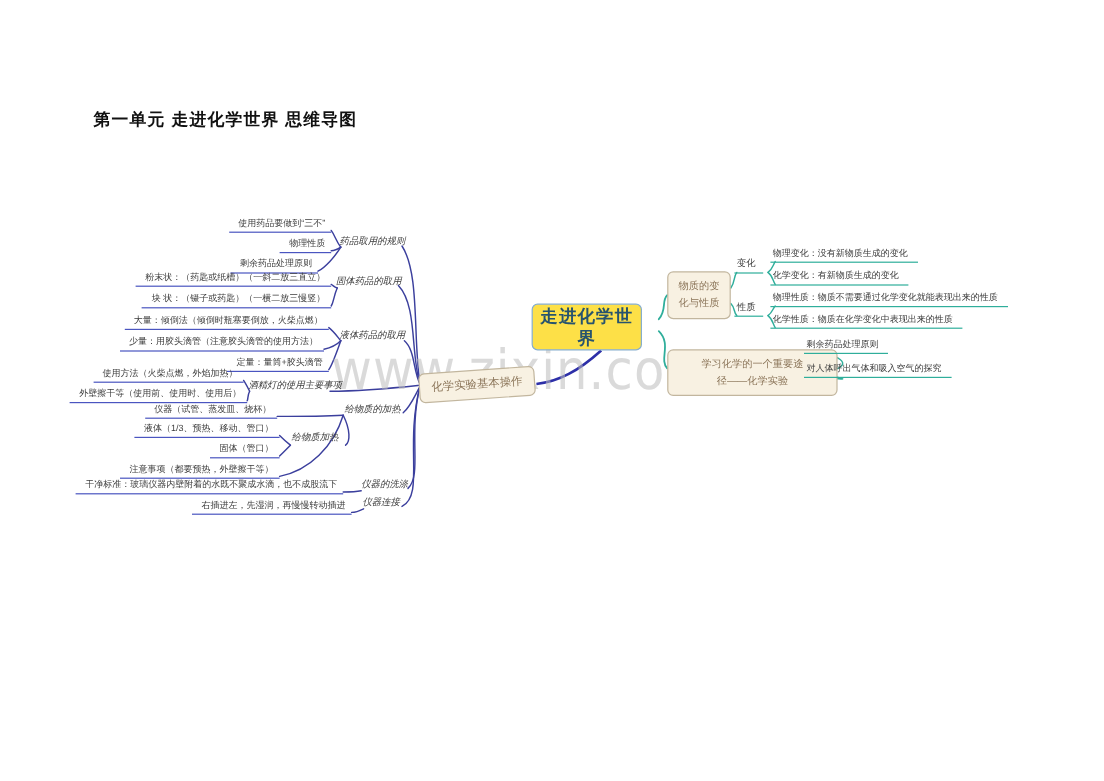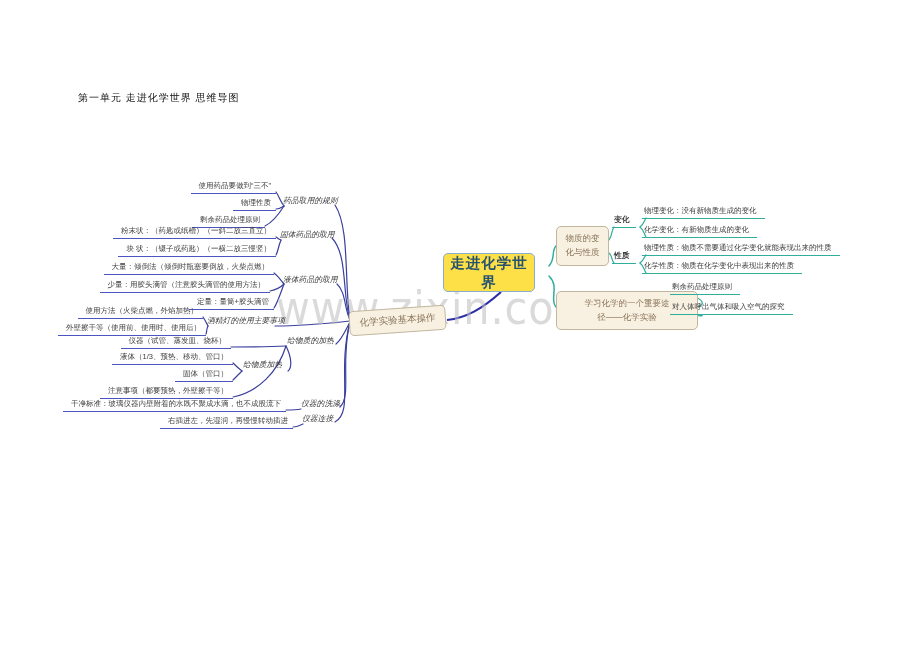--- a/index.html
+++ b/index.html
@@ -1,30 +1,30 @@
 <!DOCTYPE html>
 <html><head>
 <meta charset="utf-8">
 <style>
   html,body{margin:0;padding:0;background:#ffffff;}
   body{width:920px;height:651px;overflow:hidden;font-family:"Liberation Sans",sans-serif;}
   #page{position:relative;width:920px;height:651px;background:#ffffff;}
-  .doc-title{position:absolute;left:78px;top:91px;font-size:10px;font-weight:normal;color:#111;letter-spacing:1px;z-index:2;}
+  .doc-title{position:absolute;left:78px;top:91px;font-size:14px;font-weight:bold;color:#111;letter-spacing:1px;z-index:2;}
   .watermark{position:absolute;left:276px;top:281px;font-size:46px;color:#bdbdbd;opacity:.55;letter-spacing:1px;z-index:1;transform:scaleX(.9);transform-origin:left top;white-space:nowrap;font-family:"DejaVu Sans",sans-serif;}
   svg.lines{position:absolute;left:0;top:0;z-index:0;}
   .node{position:absolute;z-index:2;display:flex;align-items:center;justify-content:center;text-align:center;border-radius:5px;box-sizing:border-box;}
   .root-node{left:443px;top:253px;width:92px;height:39px;background:#fde047;border:1px solid #86aecd;color:#27536e;font-size:14.5px;font-weight:bold;letter-spacing:1px;}
   .hub-node{left:349px;top:308px;width:97px;height:25px;background:#f8f1e2;border:1px solid #c2b69e;color:#8a7458;font-size:9.5px;transform:rotate(-4deg);}
   .topic-beige{background:#f8f1e2;border:1px solid #c2b69e;color:#8a7458;font-size:8.5px;line-height:1.6;white-space:pre-line;text-align:center;}
   .r1-node{left:556px;top:226px;width:53px;height:40px;}
   .r2-node{left:556px;top:291px;width:142px;height:39px;}
   .leafL{position:absolute;z-index:2;font-size:7.5px;color:#3c3c3c;white-space:nowrap;border-bottom:1.2px solid #4a55c0;padding:0 5px 1px 8px;line-height:1.4;}
   .leafR{position:absolute;z-index:2;font-size:7.5px;color:#3c3c3c;white-space:nowrap;border-bottom:1.2px solid #2fae9b;padding:0 8px 1px 2px;line-height:1.4;}
   .midL{position:absolute;z-index:2;font-size:7.8px;color:#3c3c3c;white-space:nowrap;line-height:1.3;font-style:italic;}
-  .subR{position:absolute;z-index:2;font-size:7.8px;color:#3c3c3c;white-space:nowrap;border-bottom:1.2px solid #2fae9b;padding:0 6px 1px 2px;line-height:1.4;font-weight:bold;}
+  .subR{position:absolute;z-index:2;font-size:7.8px;color:#3c3c3c;white-space:nowrap;border-bottom:1.2px solid #2fae9b;padding:0 6px 1px 2px;line-height:1.4;}
 </style>
 </head>
 <body>
 
 <div id="page">
 
   <div class="doc-title">第一单元 走进化学世界 思维导图</div>
 
   <svg class="lines" width="920" height="651">
 

